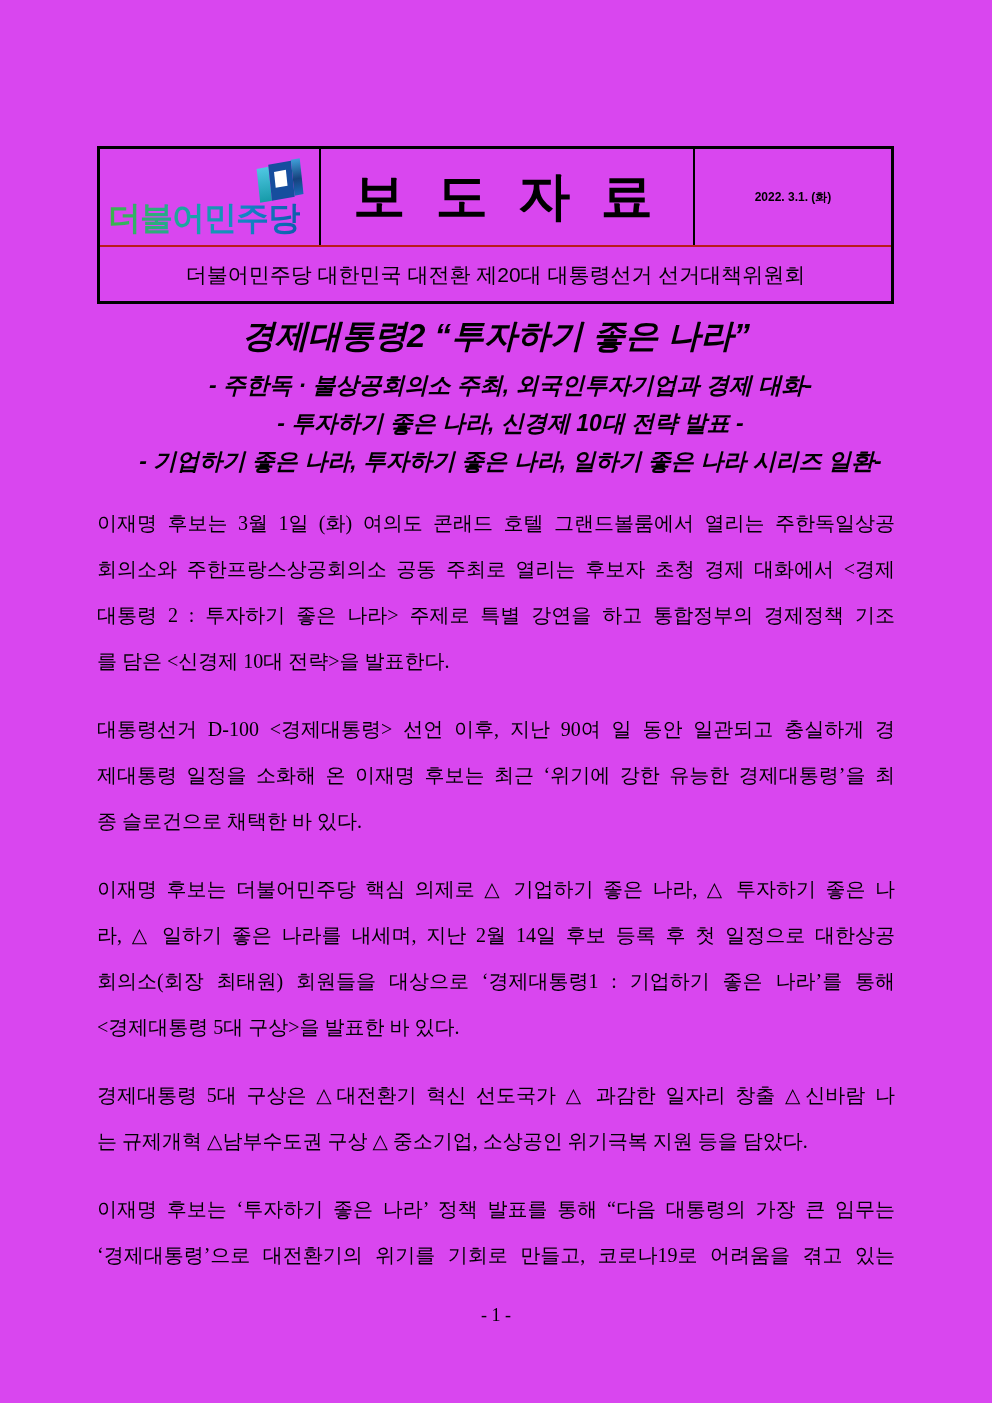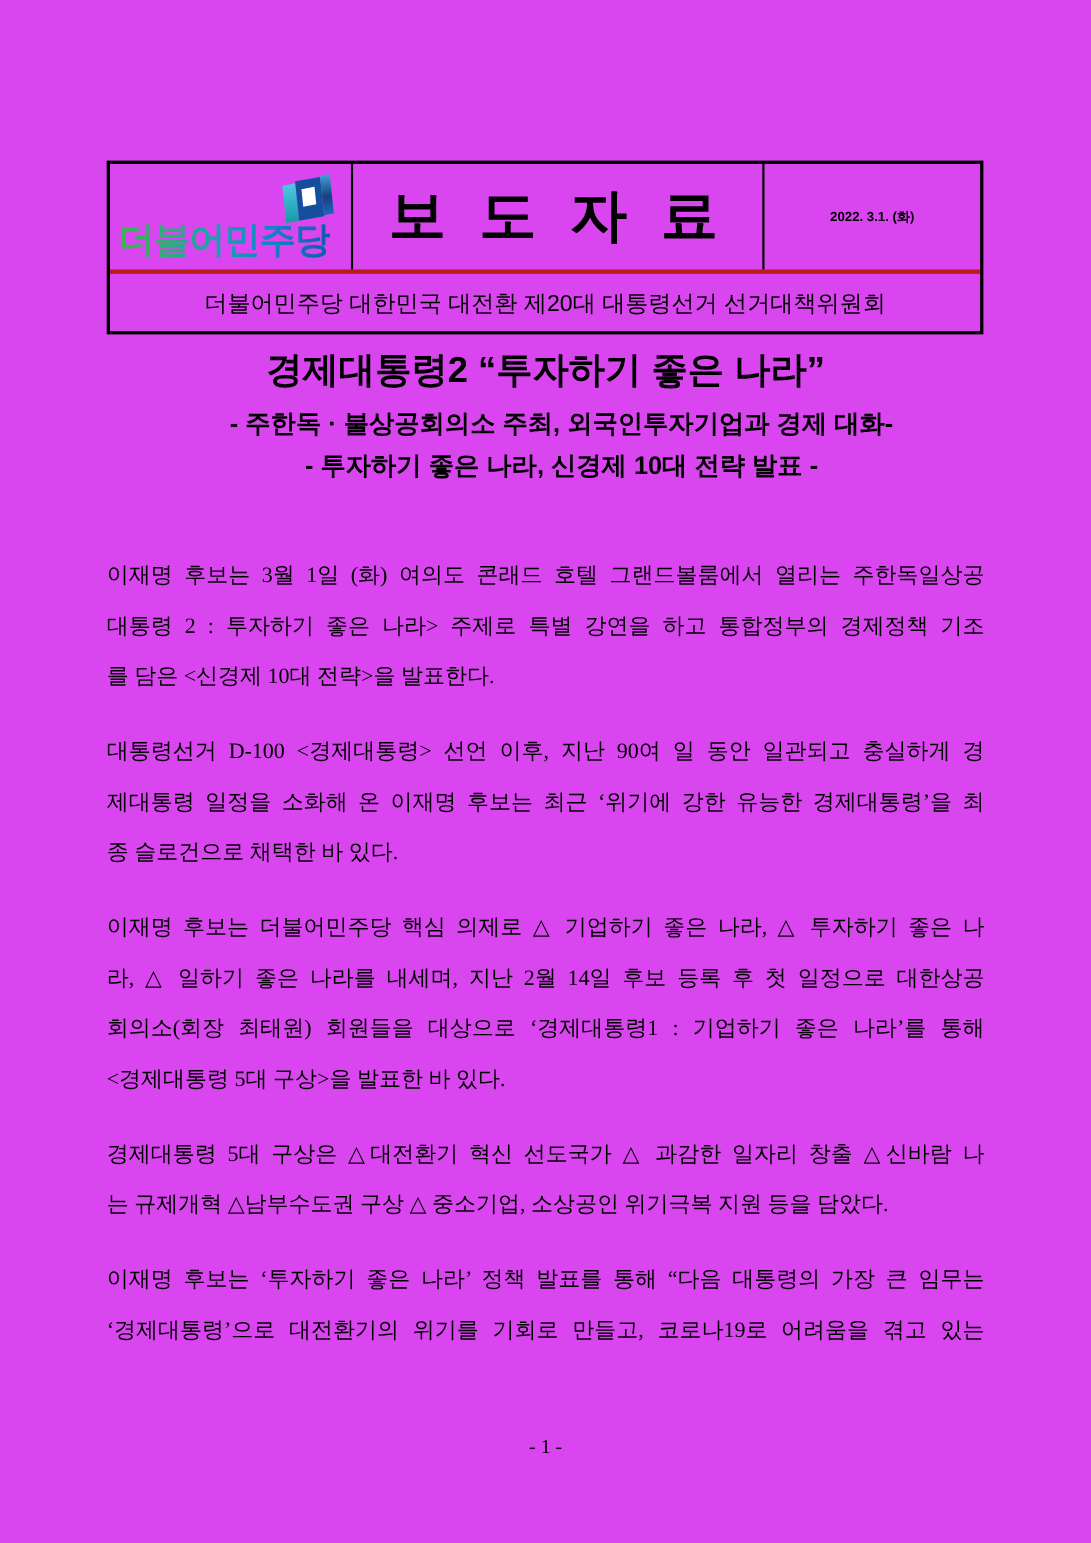--- a/index.html
+++ b/index.html
@@ -51,33 +51,34 @@
   }
   .cell-date {
     width: 196px;
     display: flex; align-items: center; justify-content: center;
     font-size: 12px;
     font-weight: 700;
     white-space: nowrap;
   }
   .header-row2 {
     height: 57px;
-    border-top: 4px solid #b91c1c;
+    border-top: 2px solid #b91c1c;
     display: flex; align-items: center; justify-content: center;
     font-size: 21px;
     font-weight: 400;
     white-space: nowrap;
   }
 
   
   .headline {
     position: absolute;
     left: 0; top: 314px;
     width: 992px;
     text-align: center;
+    font-style: italic;
   }
   .headline-title {
     font-size: 33px;
     font-weight: 900;
     line-height: 44px;
     margin-bottom: 8px;
     white-space: nowrap;
   }
   .headline-sub {
     font-size: 23px;
@@ -147,25 +148,27 @@
       <div class="cell-doctype">보 도 자 료</div>
       <div class="cell-date">2022. 3.1. (화)</div>
     </div>
     <div class="header-row2">더불어민주당 대한민국 대전환 제20대 대통령선거 선거대책위원회</div>
   </div>
 
   <div class="headline">
     <div class="headline-title">경제대통령2 “투자하기 좋은 나라”</div>
     <div class="headline-sub">- 주한독 · 불상공회의소 주최, 외국인투자기업과 경제 대화-</div>
     <div class="headline-sub">- 투자하기 좋은 나라, 신경제 10대 전략 발표 -</div>
+    <div class="headline-sub">- 기업하기 좋은 나라, 투자하기 좋은 나라, 일하기 좋은 나라 시리즈 일환-</div>
   </div>
 
   <div class="body-text">
       <div class="paragraph">
         <div class="line">이재명 후보는 3월 1일 (화) 여의도 콘래드 호텔 그랜드볼룸에서 열리는 주한독일상공</div>
+        <div class="line">회의소와 주한프랑스상공회의소 공동 주최로 열리는 후보자 초청 경제 대화에서 &lt;경제</div>
         <div class="line">대통령 2 : 투자하기 좋은 나라&gt; 주제로 특별 강연을 하고 통합정부의 경제정책 기조</div>
         <div class="line last">를 담은 &lt;신경제 10대 전략&gt;을 발표한다.</div>
       </div>
       <div class="paragraph">
         <div class="line">대통령선거 D-100 &lt;경제대통령&gt; 선언 이후, 지난 90여 일 동안 일관되고 충실하게 경</div>
         <div class="line">제대통령 일정을 소화해 온 이재명 후보는 최근 ‘위기에 강한 유능한 경제대통령’을 최</div>
         <div class="line last">종 슬로건으로 채택한 바 있다.</div>
       </div>
       <div class="paragraph">
         <div class="line">이재명 후보는 더불어민주당 핵심 의제로 △ 기업하기 좋은 나라, △ 투자하기 좋은 나</div>

